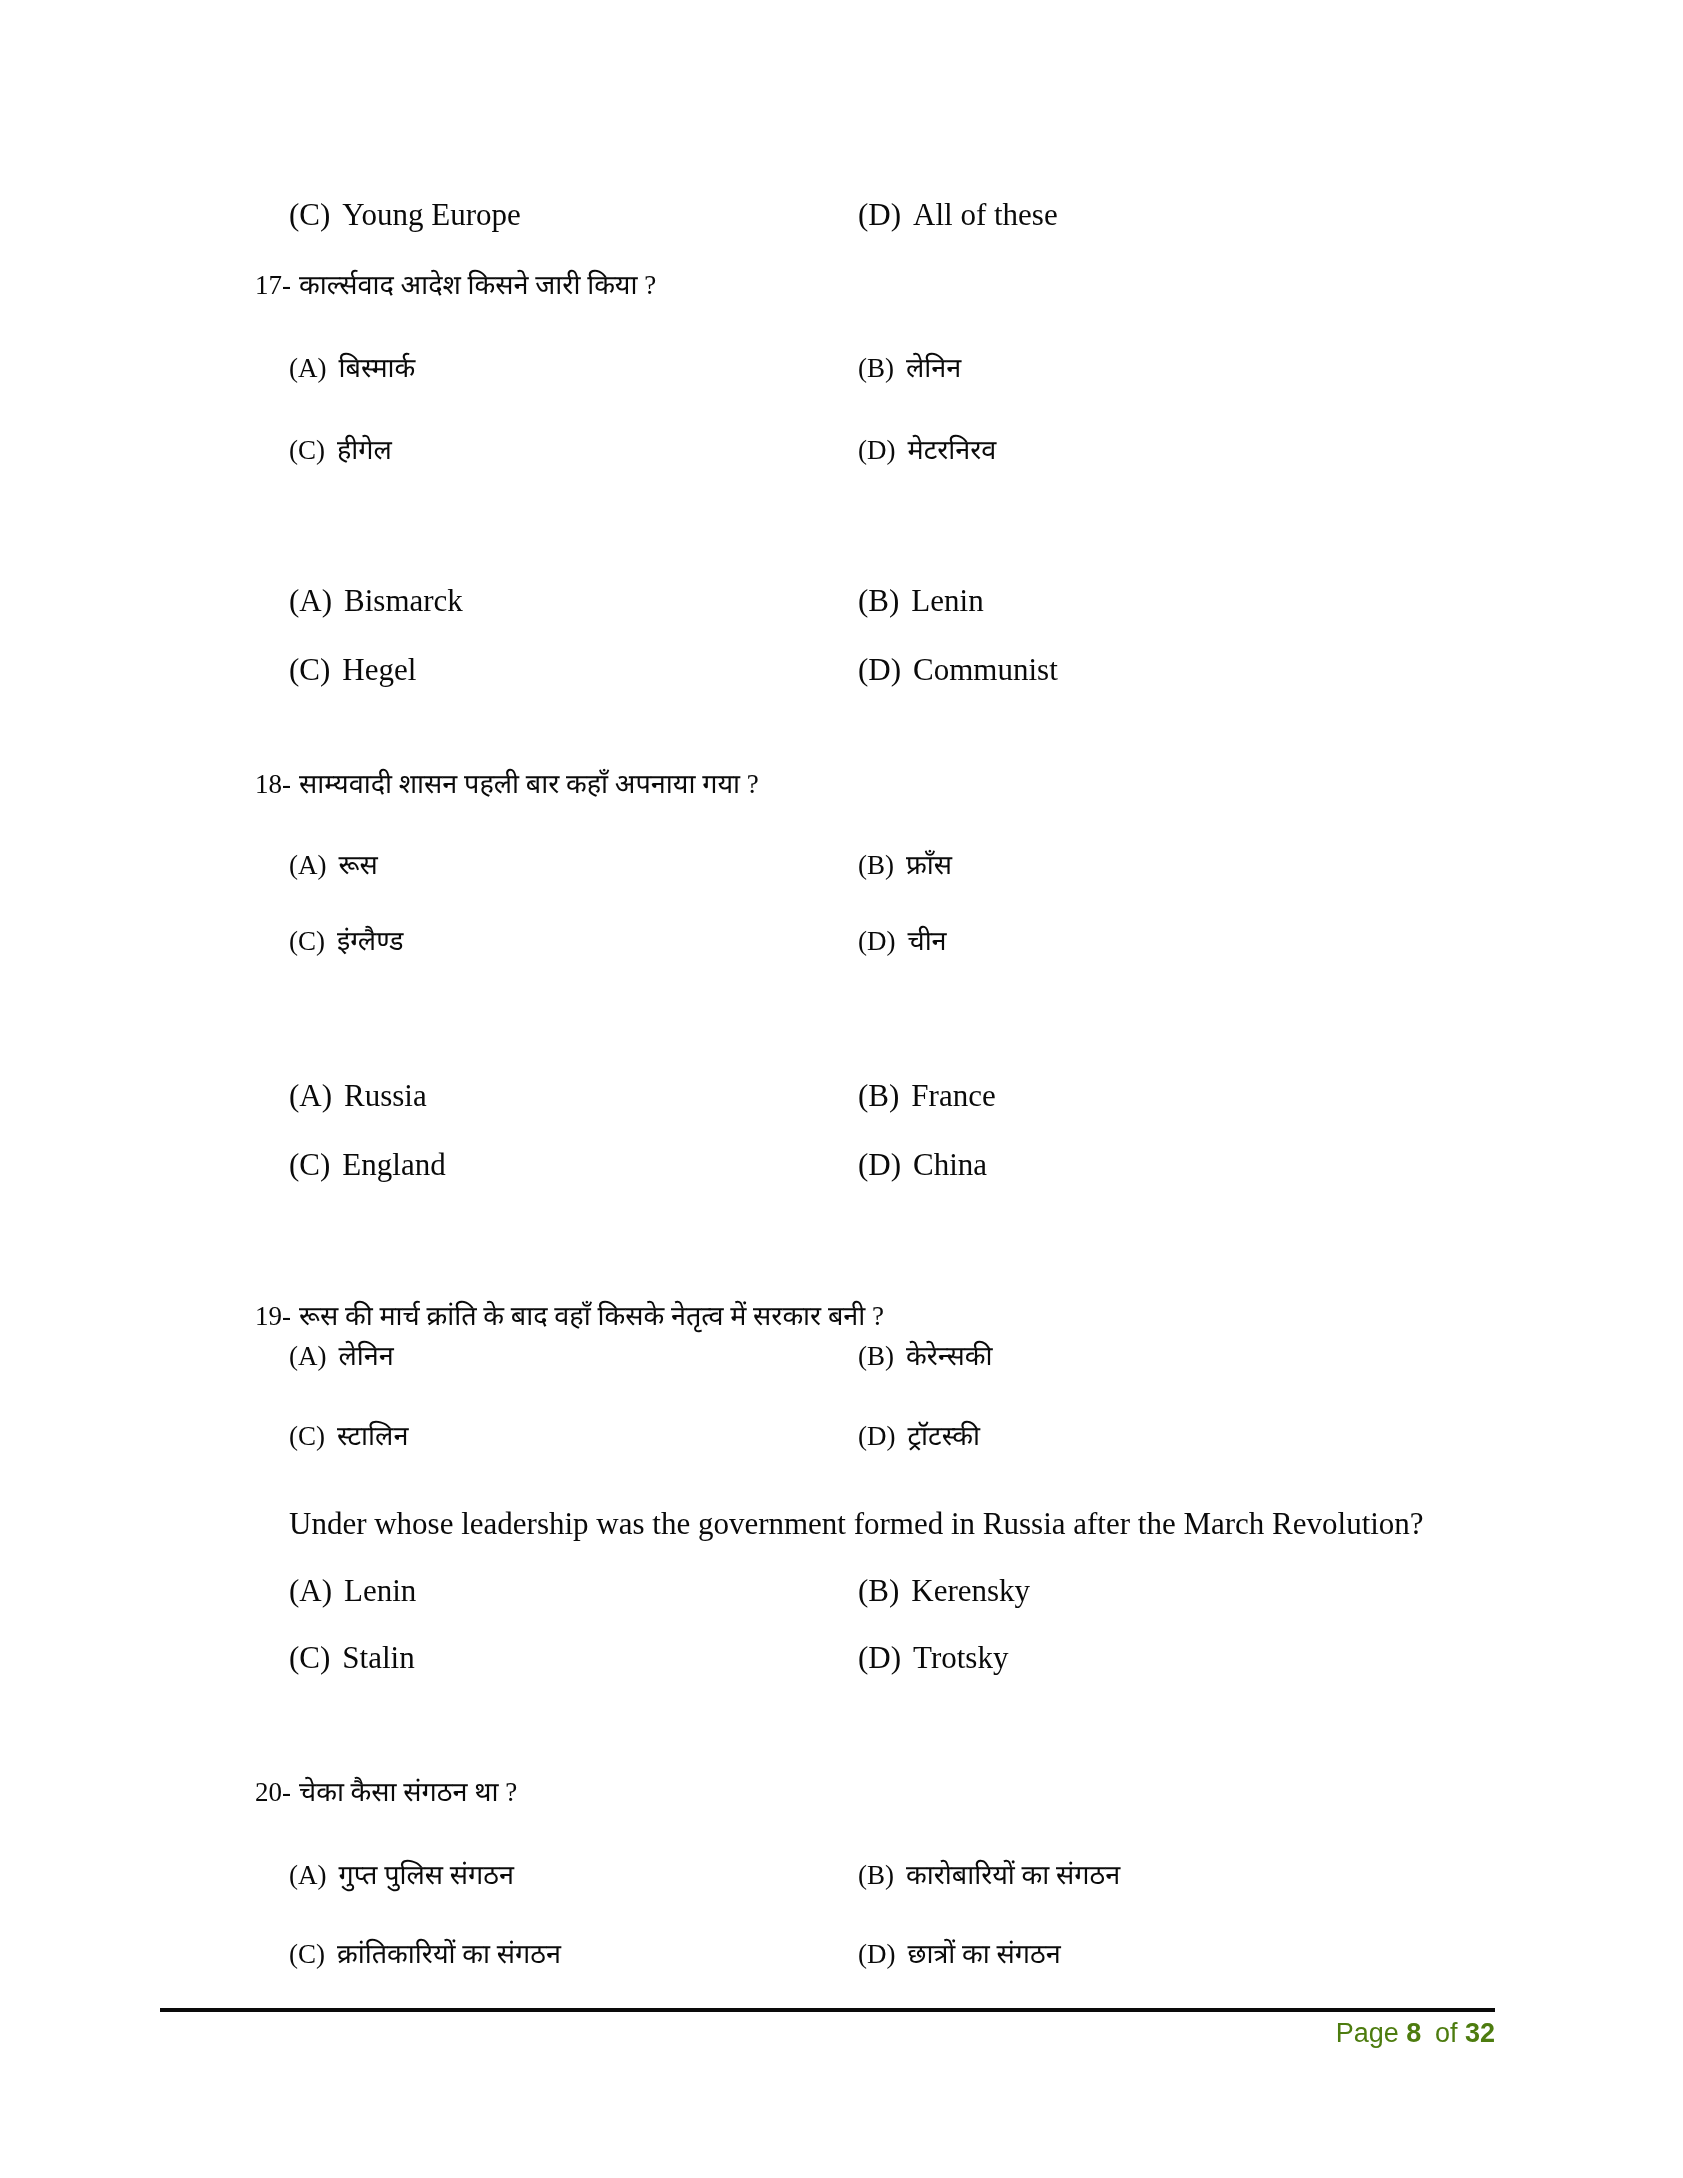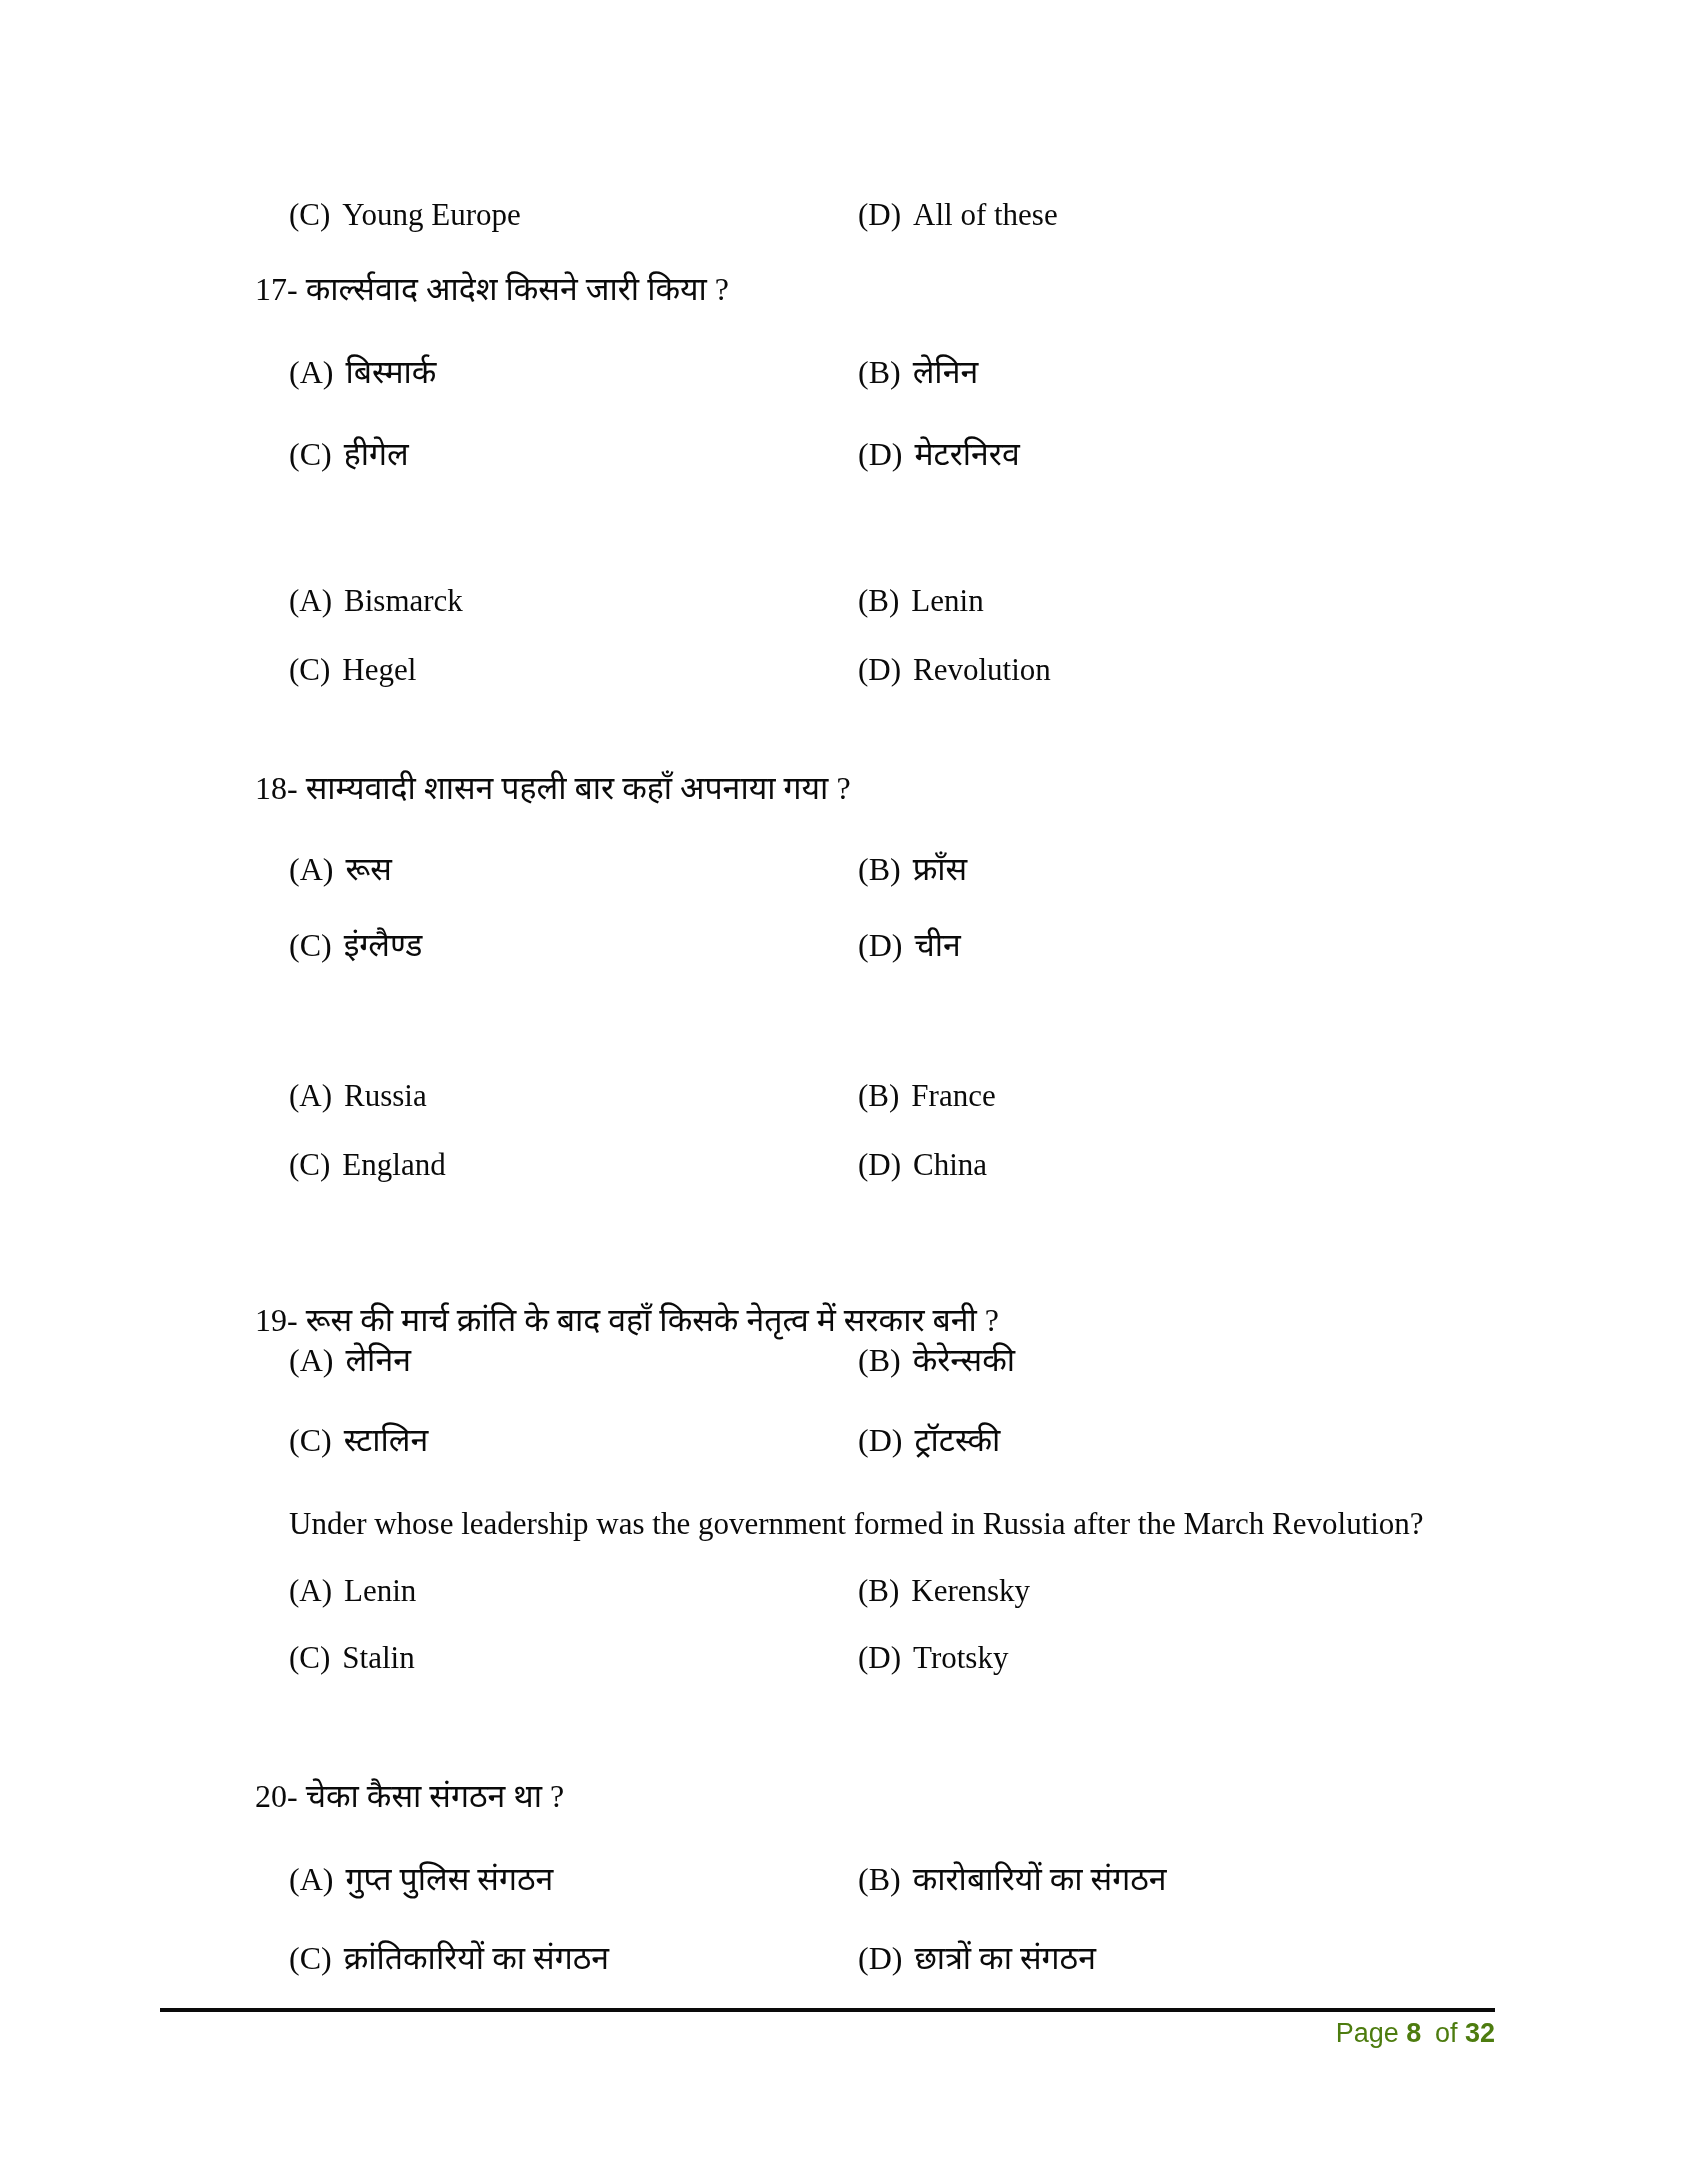--- a/index.html
+++ b/index.html
@@ -14,21 +14,21 @@
     background: #ffffff;
     color: #0a0a0a;
     font-family: "Liberation Serif", serif;
     overflow: hidden;
   }
   .row {
     position: absolute;
     white-space: nowrap;
     line-height: 1.25;
   }
-  .hi { font-size: 32px; }
+  .hi { font-size: 27px; }
   .en { font-size: 31px; }
   .qnum { padding-right: 8px; }
   .optlabel { padding-right: 12px; }
   .col-left  { left: 289px; }
   .col-right { left: 858px; }
   .qhead     { left: 255px; }
   .divider {
     position: absolute;
     left: 160px;
     top: 2008px;
@@ -81,21 +81,21 @@
   <div class="row en col-left" style="top:582px">
     <span class="optlabel">(A)</span><span>Bismarck</span>
   </div>
   <div class="row en col-right" style="top:582px">
     <span class="optlabel">(B)</span><span>Lenin</span>
   </div>
   <div class="row en col-left" style="top:651px">
     <span class="optlabel">(C)</span><span>Hegel</span>
   </div>
   <div class="row en col-right" style="top:651px">
-    <span class="optlabel">(D)</span><span>Revolution</span>
+    <span class="optlabel">(D)</span><span>Communist</span>
   </div>
 
   <div class="row hi qhead" style="top:768px">
     <span class="qnum">18-</span><span>साम्यवादी शासन पहली बार कहाँ अपनाया गया ?</span>
   </div>
   <div class="row hi col-left" style="top:849px">
     <span class="optlabel">(A)</span><span>रूस</span>
   </div>
   <div class="row hi col-right" style="top:849px">
     <span class="optlabel">(B)</span><span>फ्राँस</span>

